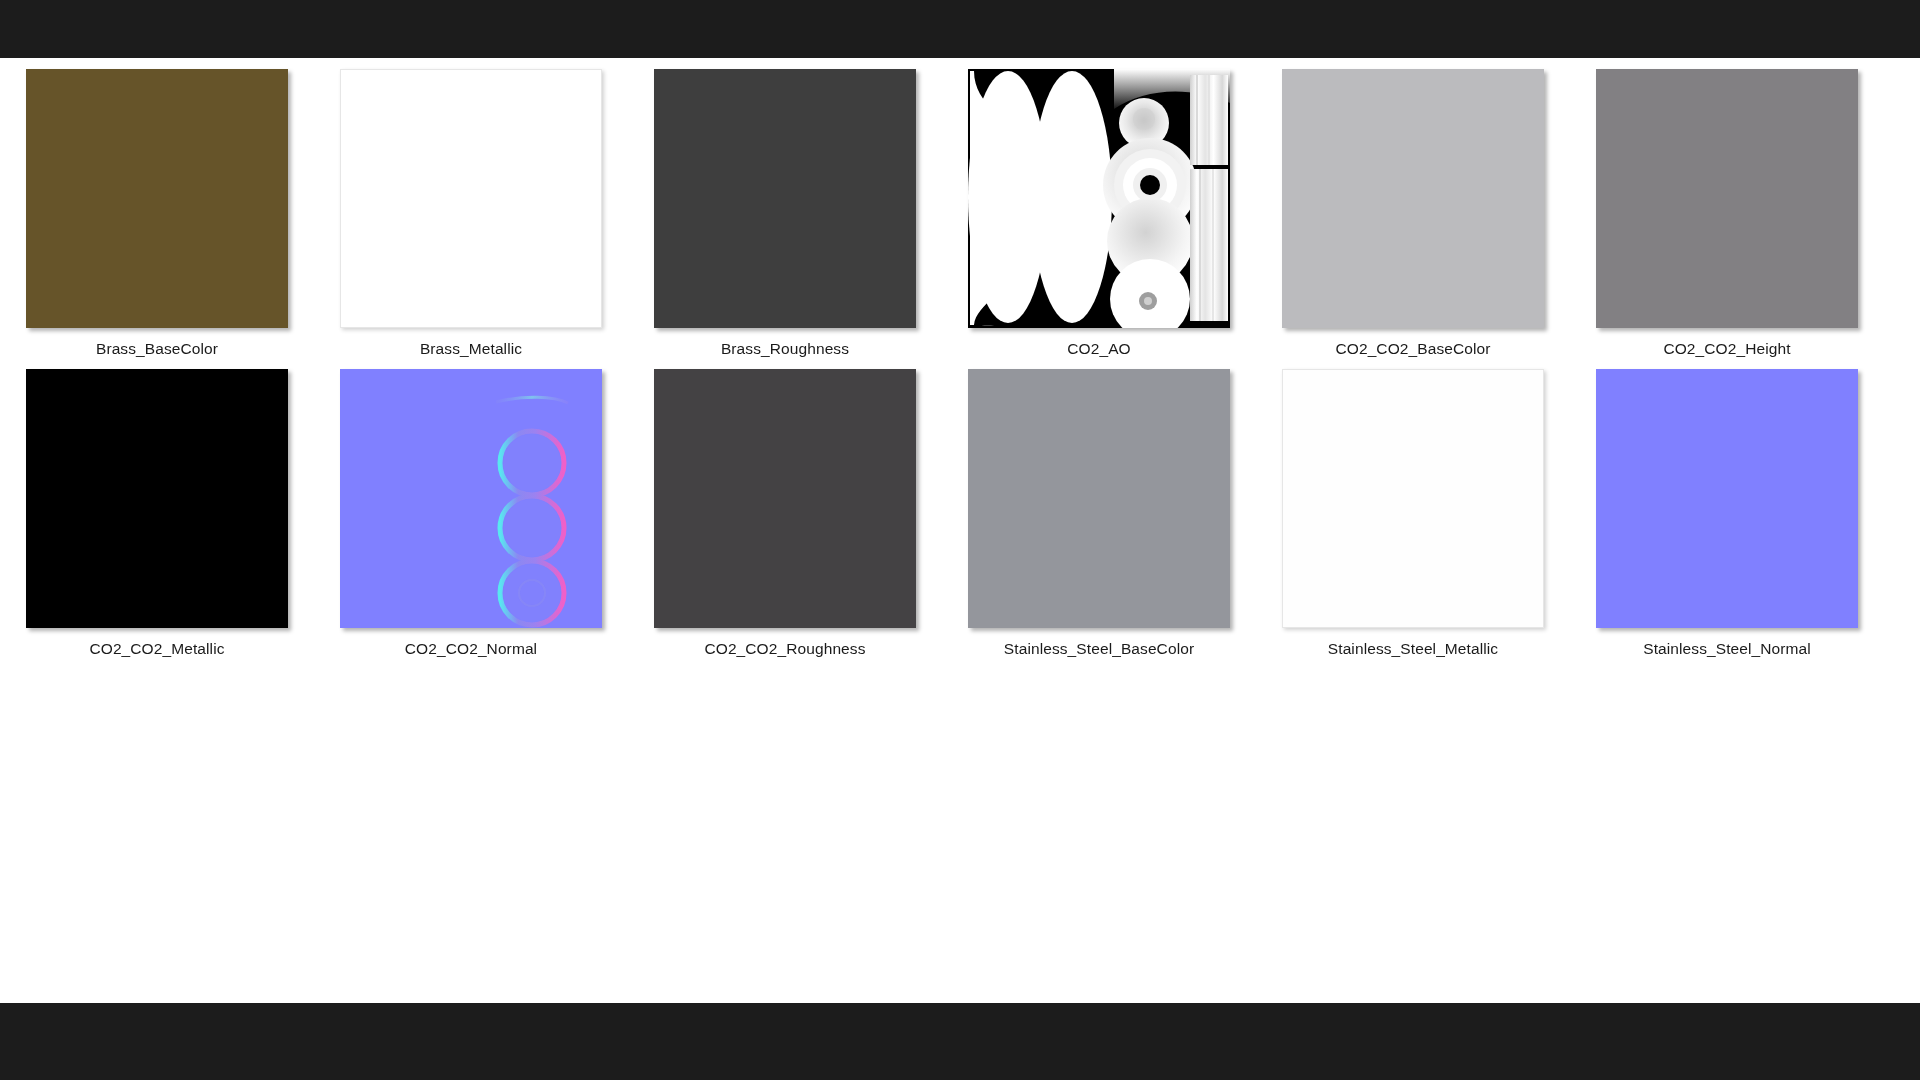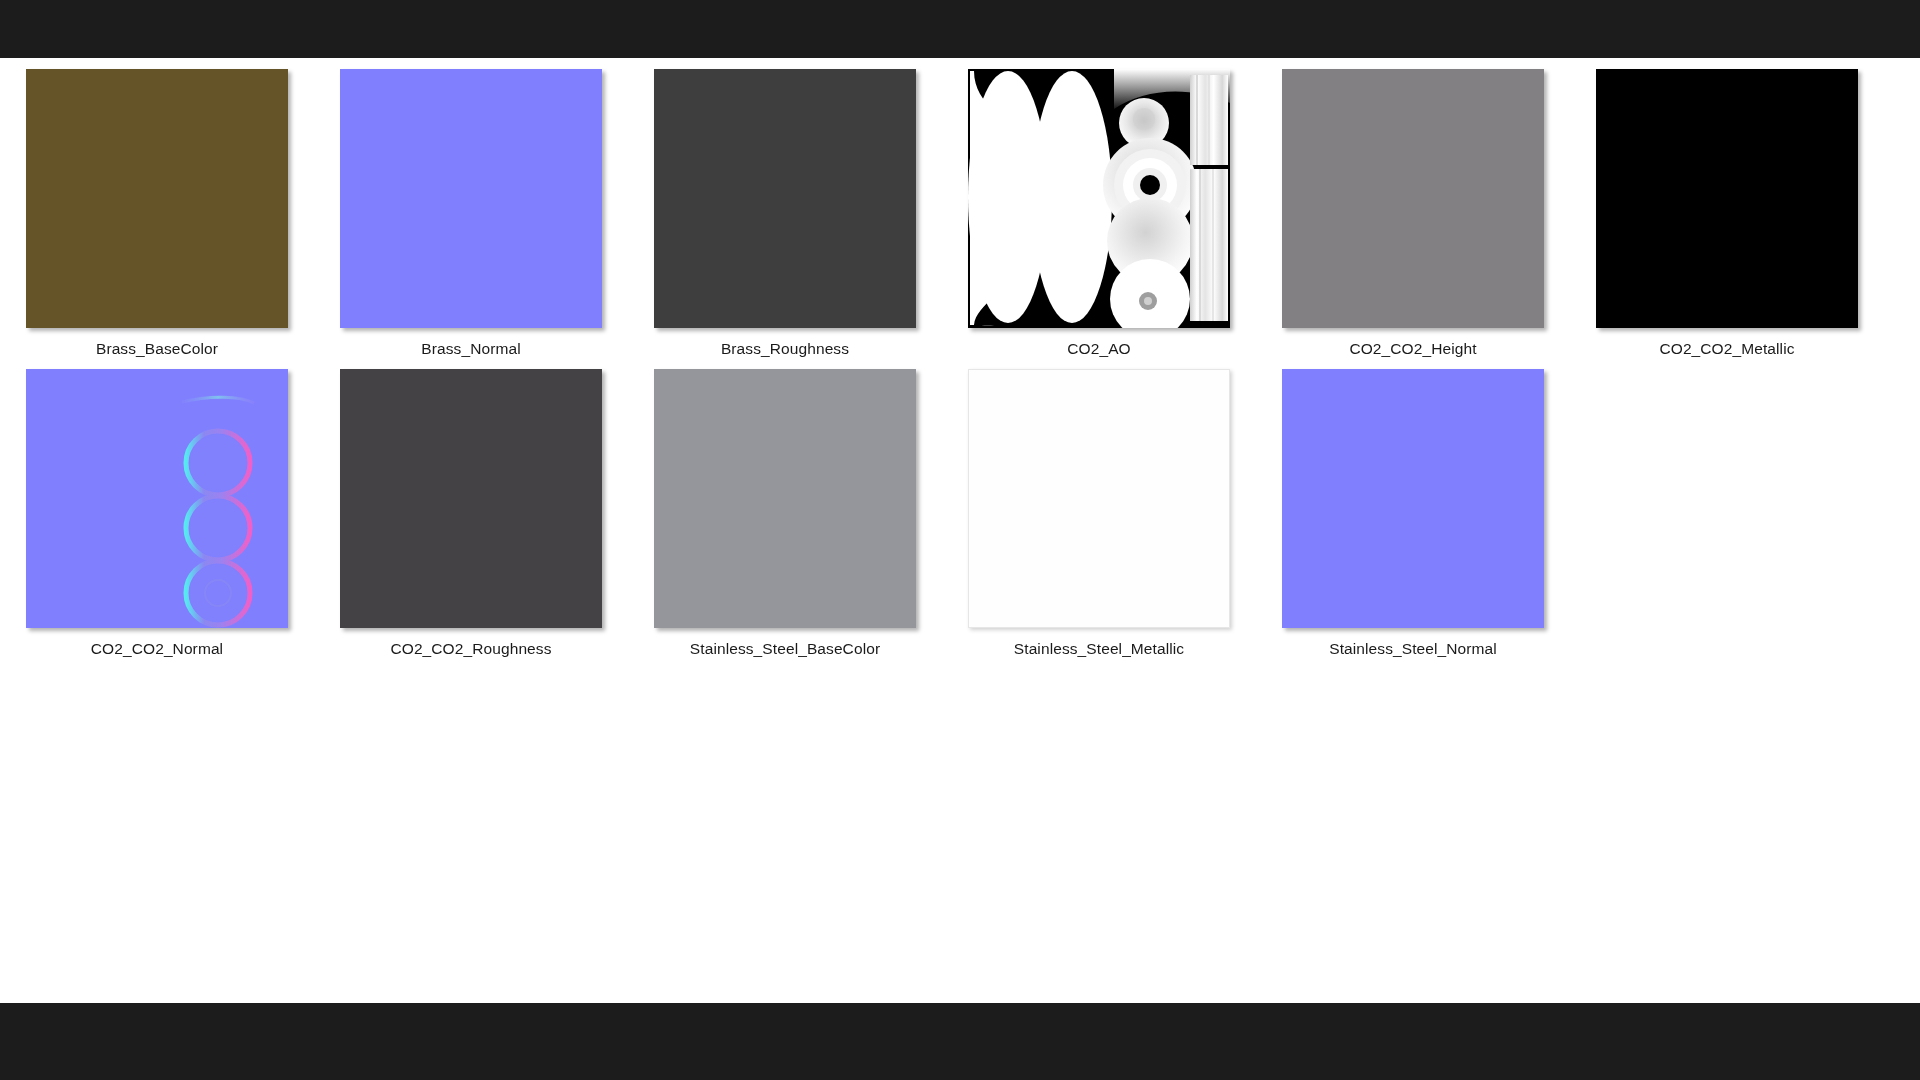--- a/index.html
+++ b/index.html
@@ -131,23 +131,23 @@
   <div class="content-pane">
     <div class="tile-grid" id="tile-grid">
         <div class="tile">
           <div class="thumb-wrap">
             <div class="thumb" style="background: rgb(102, 84, 41);"></div>
           </div>
           <div class="tile-label">Brass_BaseColor</div>
         </div>
         <div class="tile">
           <div class="thumb-wrap">
-            <div class="thumb" style="background: rgb(128, 128, 255);"></div>
-          </div>
-          <div class="tile-label">Brass_Normal</div>
+            <div class="thumb pale" style="background: rgb(255, 255, 255);"></div>
+          </div>
+          <div class="tile-label">Brass_Metallic</div>
         </div>
         <div class="tile">
           <div class="thumb-wrap">
             <div class="thumb" style="background: rgb(62, 62, 62);"></div>
           </div>
           <div class="tile-label">Brass_Roughness</div>
         </div>
         <div class="tile">
           <div class="thumb-wrap">
             <div class="thumb" style="background: rgb(0, 0, 0);">
@@ -206,20 +206,26 @@
                   <rect x="240" y="6" width="2" height="90" fill="#dedede" opacity="0.8"></rect>
                   <rect x="231" y="100" width="2" height="152" fill="#d2d2d2" opacity="0.8"></rect>
                   <rect x="244" y="100" width="2" height="152" fill="#e0e0e0" opacity="0.8"></rect>
                 </svg></div>
             </div>
           </div>
           <div class="tile-label">CO2_AO</div>
         </div>
         <div class="tile">
           <div class="thumb-wrap">
+            <div class="thumb" style="background: rgb(187, 187, 190);"></div>
+          </div>
+          <div class="tile-label">CO2_CO2_BaseColor</div>
+        </div>
+        <div class="tile">
+          <div class="thumb-wrap">
             <div class="thumb" style="background: rgb(130, 128, 131);"></div>
           </div>
           <div class="tile-label">CO2_CO2_Height</div>
         </div>
         <div class="tile">
           <div class="thumb-wrap">
             <div class="thumb" style="background: rgb(0, 0, 0);"></div>
           </div>
           <div class="tile-label">CO2_CO2_Metallic</div>
         </div>

